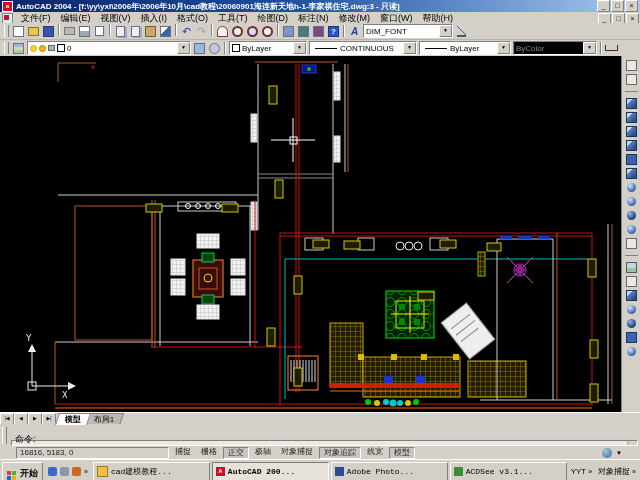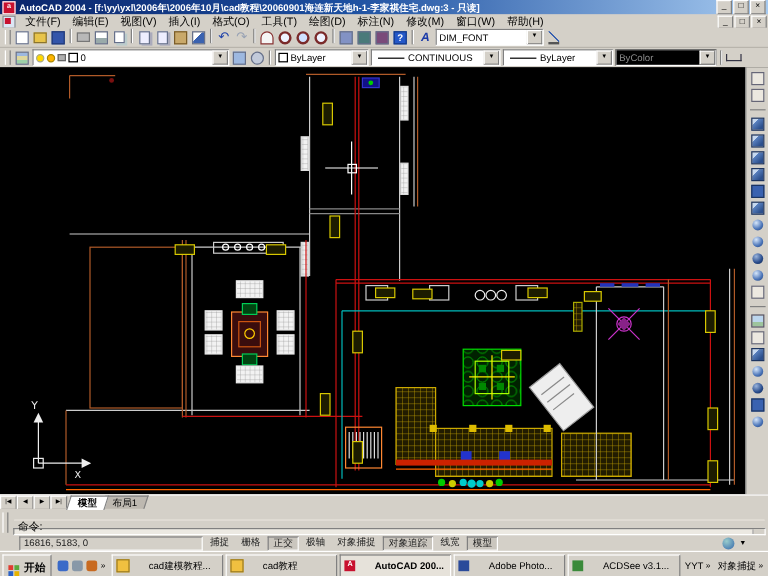--- a/index.html
+++ b/index.html
@@ -104,21 +104,21 @@
   #statarrow{font-size:6px;flex:0 0 auto;padding:0 2px;}
 
   
   #taskbar{top:459px;height:21px;border-top:1px solid #fff;padding:1px 2px;gap:2px;}
   #startbtn{height:17px;display:flex;align-items:flex-end;gap:4px;padding:0 4px;font-weight:bold;font-size:9px;background:#d4d0c8;flex:0 0 auto;}
   .flag{width:9px;height:9px;display:grid;grid-template-columns:4px 4px;grid-template-rows:4px 4px;gap:1px;}
   .flag i{display:block;}
   .ql{display:flex;gap:3px;align-items:center;padding:0 3px;flex:0 0 auto;}
   .qlicon{width:9px;height:9px;border-radius:2px;}
   .chev{font-size:7px;color:#000;flex:0 0 auto;}
-  .taskbtn{height:17px;display:flex;align-items:center;gap:16px;padding:0 3px;font-size:8px;background:#d4d0c8;overflow:hidden;white-space:nowrap;flex:1 1 60px;min-width:0;}
+  .taskbtn{height:17px;display:flex;align-items:center;gap:3px;padding:0 3px;font-size:8px;background:#d4d0c8;overflow:hidden;white-space:nowrap;flex:1 1 60px;min-width:0;font-family:Liberation Mono, monospace;}
   .taskbtn.active{border-top:1px solid #808080;border-left:1px solid #808080;border-right:1px solid #fff;border-bottom:1px solid #fff;background:#e6e2da;font-weight:bold;}
   .appic{width:9px;height:9px;flex:0 0 auto;font-size:6px;line-height:9px;text-align:center;color:#fff;font-weight:bold;}
   .appic.folder,.appic.folder-open{background:#f0c040;border:1px solid #9a7a20;}
   .appic.autocad{background:#c8102e;}
   .appic.photoshop{background:#2a4a9a;}
   .appic.acdsee{background:#3a8a3a;}
   .tblabel{font-size:8px;flex:0 0 auto;display:flex;align-items:center;gap:2px;padding:0 2px;}
   #tray{height:17px;display:flex;align-items:center;gap:3px;padding:0 5px;flex:0 0 auto;}
   .trayicon{width:8px;height:8px;border-radius:2px;flex:0 0 auto;}
   #clock{font-size:8px;flex:0 0 auto;}
@@ -461,24 +461,20 @@
         <span class="qlicon" style="background: rgb(136, 152, 168);"></span>
         <span class="qlicon" style="background: rgb(200, 106, 32);"></span>
       </span>
     <span class="chev">»</span>
   </div>
   <span style="display:flex;gap:2px;flex:1;min-width:0;">
       <div class="taskbtn raised">
         <span class="appic folder"></span>
         <span>cad建模教程...</span>
       </div>
-      <div class="taskbtn raised">
-        <span class="appic folder-open"></span>
-        <span>cad教程</span>
-      </div>
       <div class="taskbtn active">
         <span class="appic autocad">A</span>
         <span>AutoCAD 200...</span>
       </div>
       <div class="taskbtn raised">
         <span class="appic photoshop"></span>
         <span>Adobe Photo...</span>
       </div>
       <div class="taskbtn raised">
         <span class="appic acdsee"></span>

